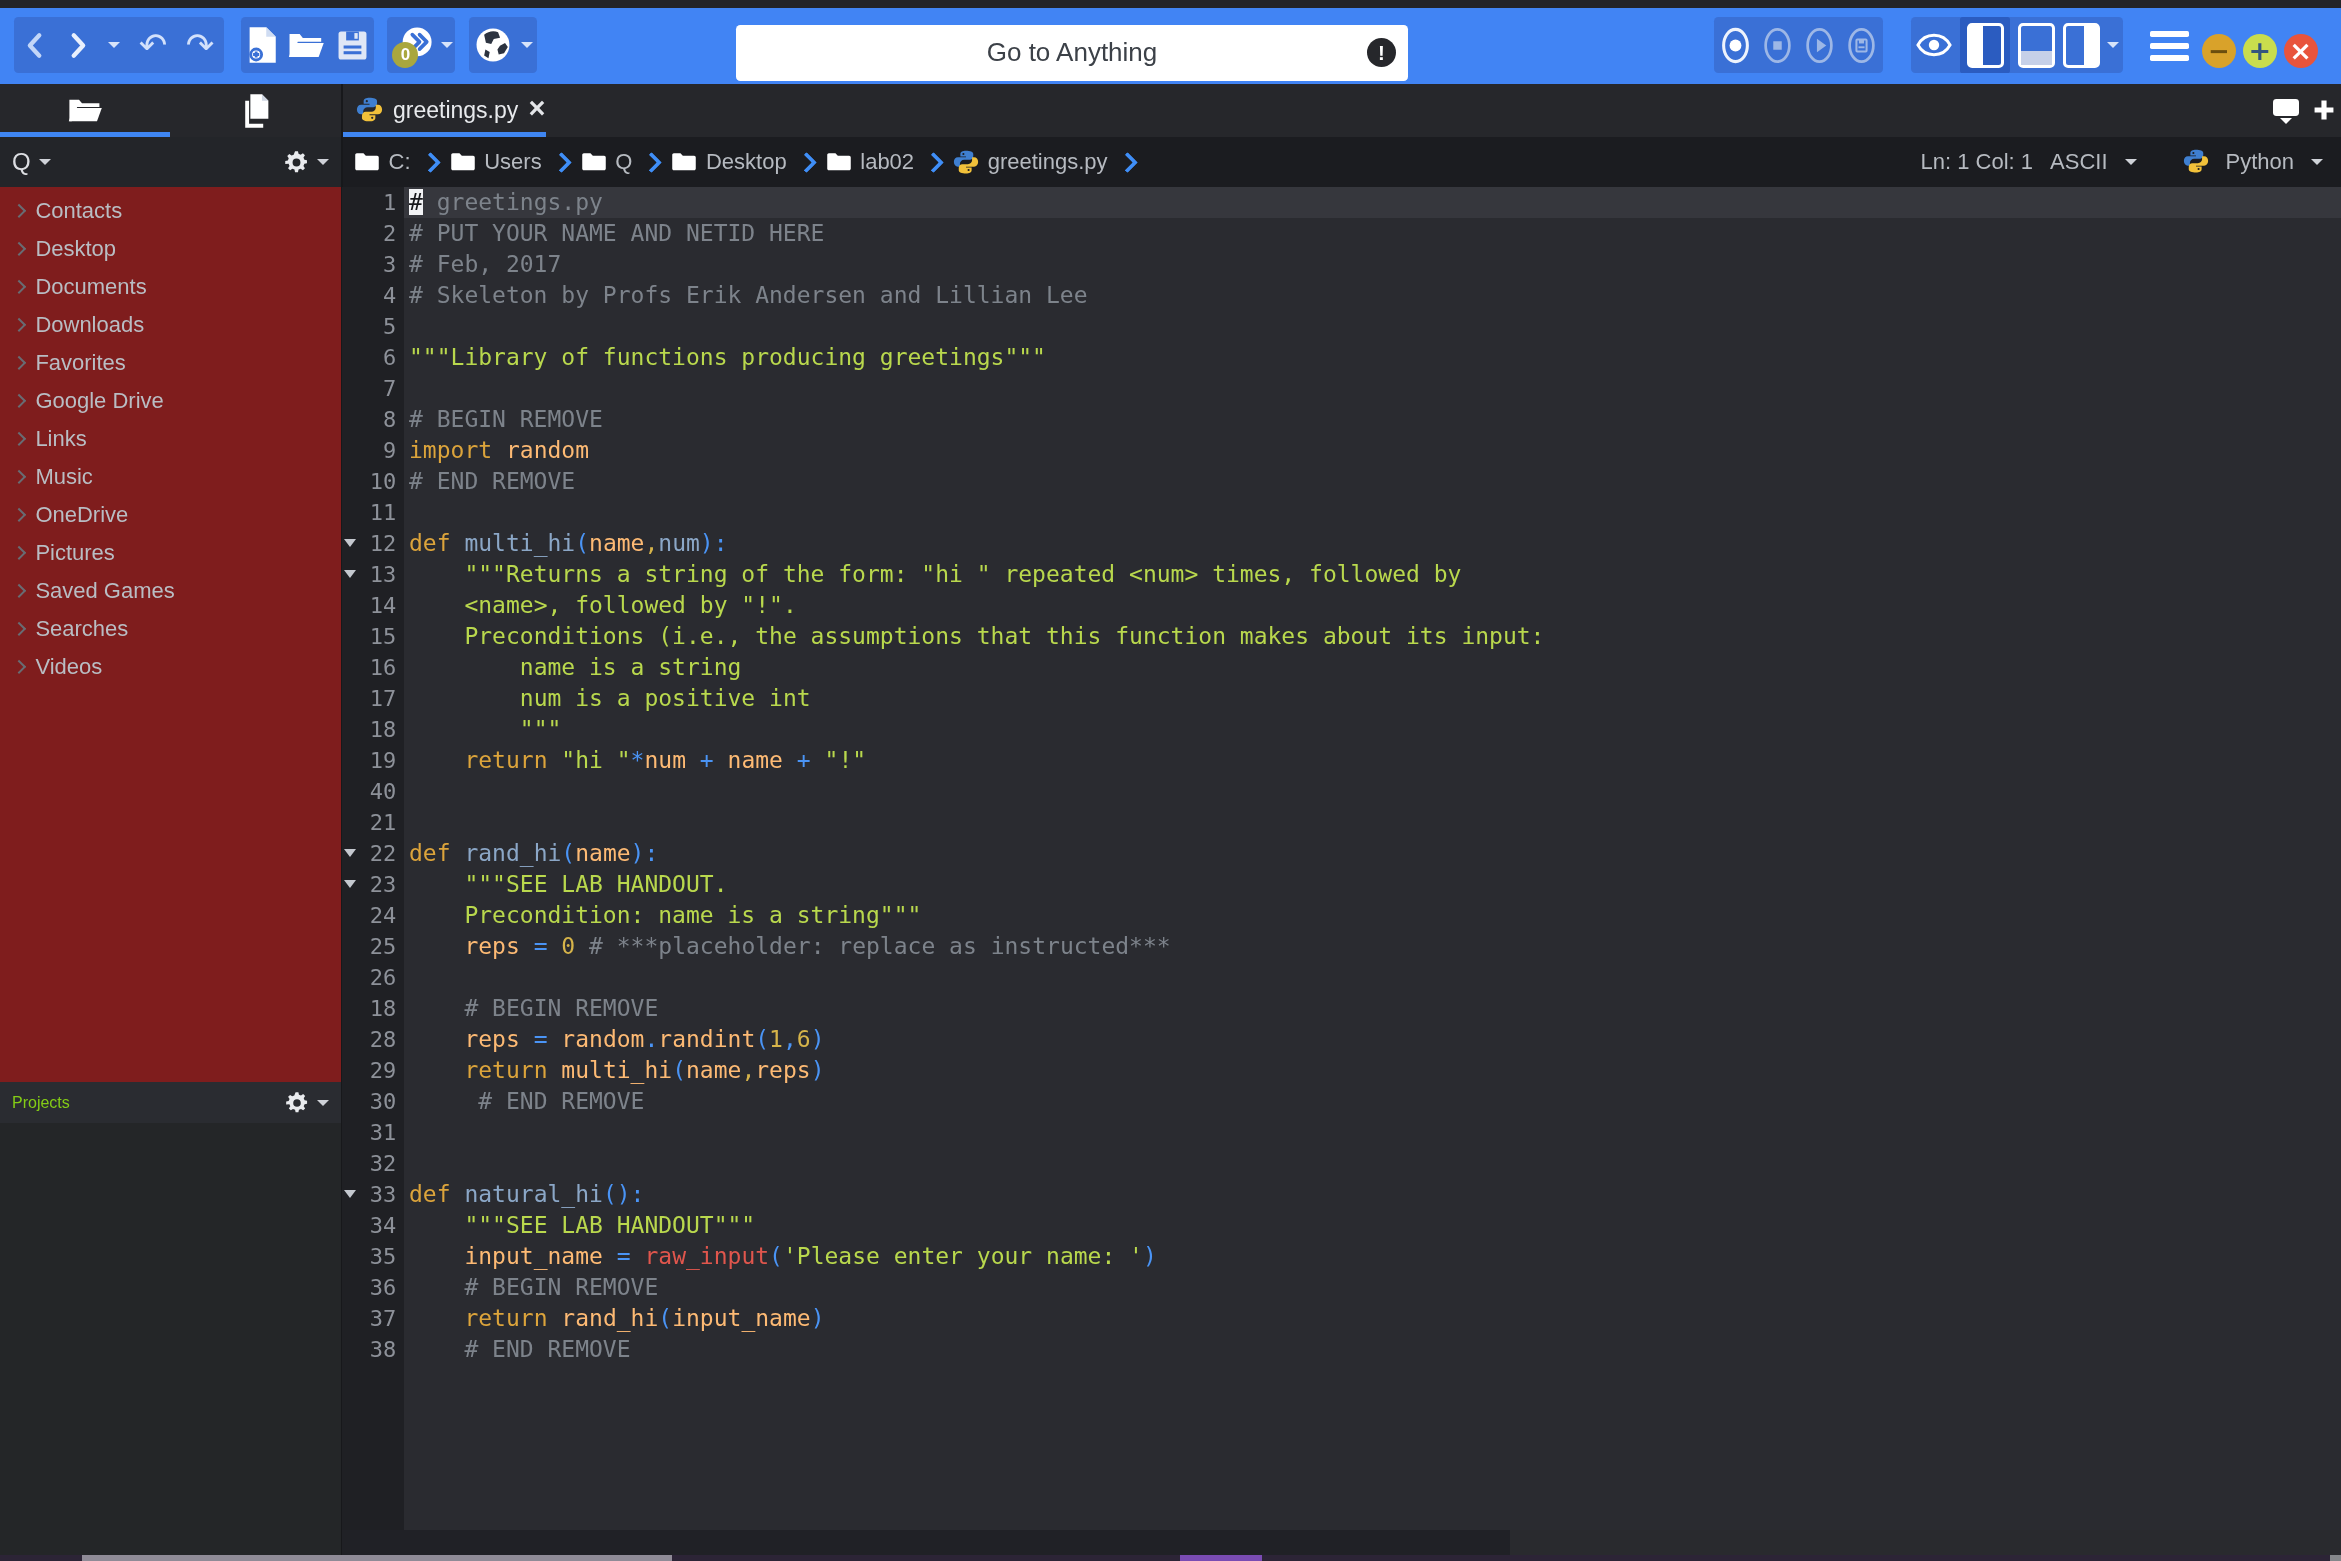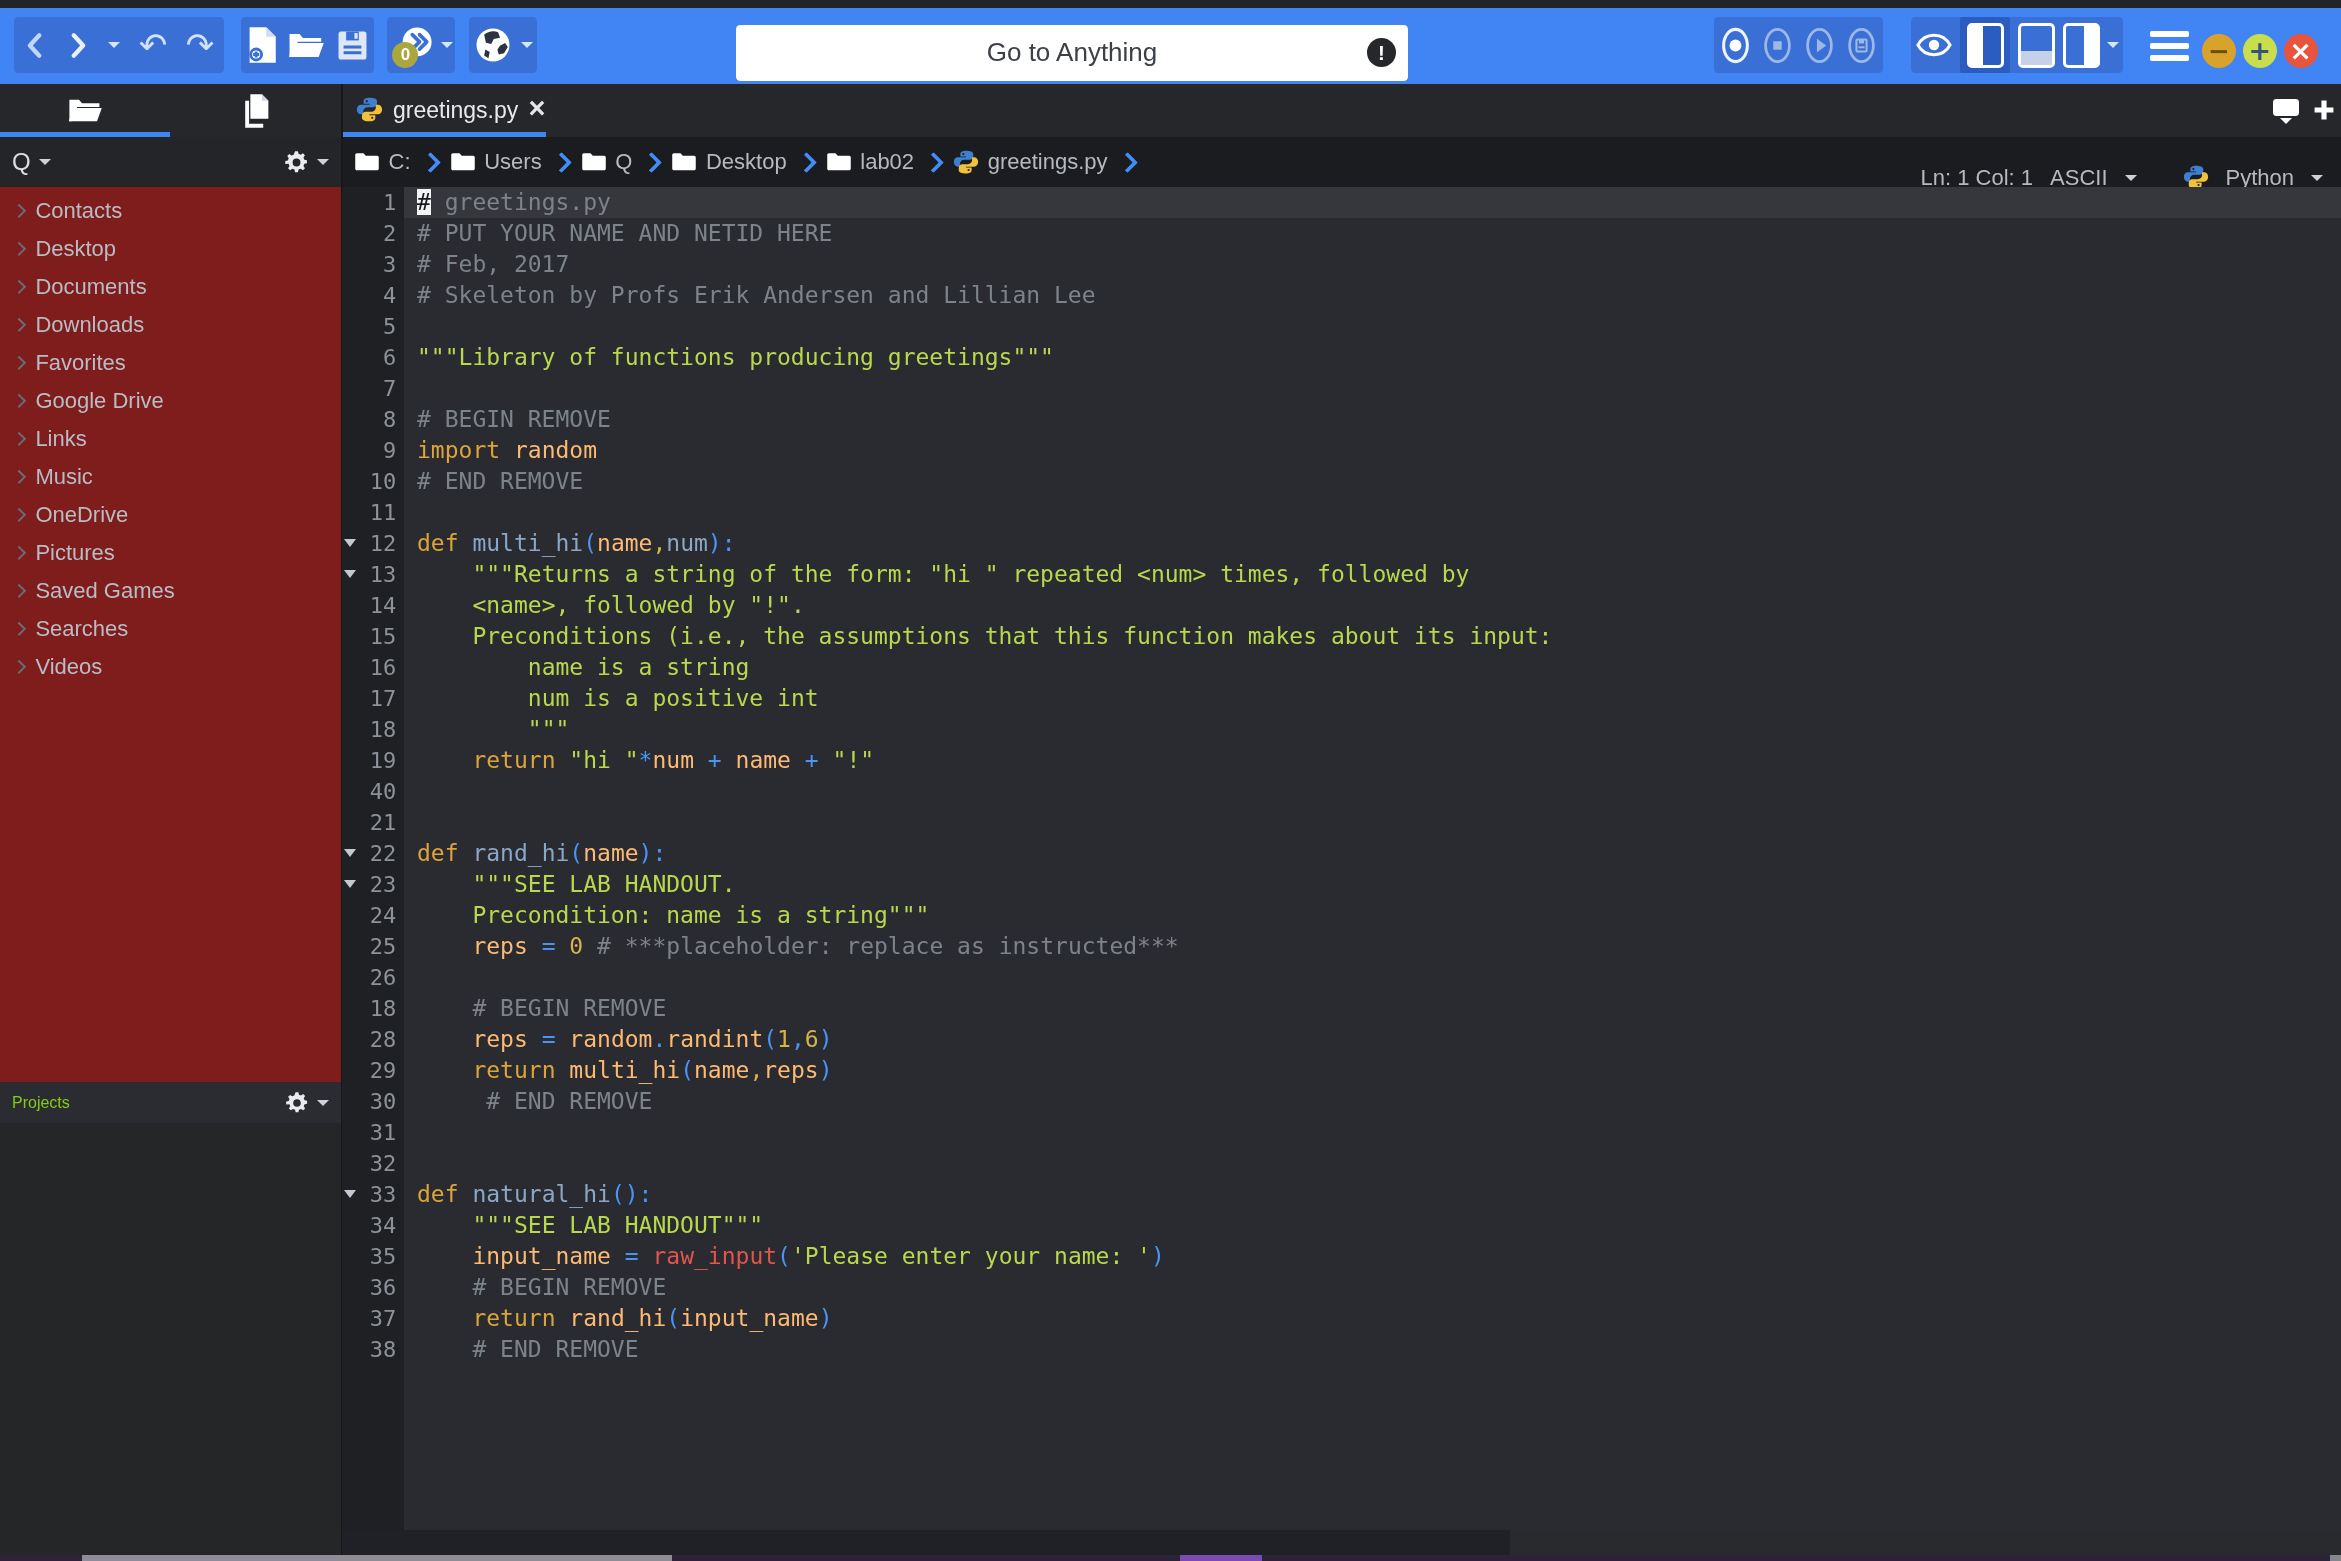--- a/index.html
+++ b/index.html
@@ -46,21 +46,21 @@
       align-items:center;padding:0 12px;box-sizing:border-box;}
   #subrow-left .q{color:#dcdee2;font-size:24px;margin-right:8.6px;}
   .dimcaret{width:0;height:0;border-left:6px solid transparent;border-right:6px solid transparent;
       border-top:6.8px solid #cfd2d8;}
   #breadcrumb{left:342px;top:137px;width:2000px;height:50px;background:#1b1c20;display:flex;
       align-items:center;padding-left:12px;box-sizing:border-box;}
   .bc-item{display:flex;align-items:center;gap:8.6px;}
   .bc-label{color:#b6bac0;font-size:22px;}
   .bchev{width:11px;height:11px;border-right:4.3px solid #3f8ef7;border-bottom:4.3px solid #3f8ef7;
       transform:rotate(-45deg);border-radius:1.7px;margin:0 12px;}
-  #statusright{position:absolute;right:19px;top:16px;height:50px;display:flex;align-items:center;gap:17px;}
+  #statusright{position:absolute;right:19px;top:0;height:50px;display:flex;align-items:center;gap:17px;}
   #statusright .st{color:#b6bac0;font-size:22px;}
   
   #sidebar{left:0;top:187px;width:341px;height:895px;background:#7f1d1d;}
   .side-item{height:38px;display:flex;align-items:center;padding-left:13.7px;}
   .schev{width:7.7px;height:7.7px;border-right:2.6px solid #686c73;border-bottom:2.6px solid #686c73;
       transform:rotate(-45deg);margin-right:12px;flex:none;}
   .side-label{color:#b9bdc3;font-size:22px;}
   #projects-header{left:0;top:1082px;width:341px;height:41px;background:#2a2c31;display:flex;
       align-items:center;padding:0 12px;box-sizing:border-box;}
   #projects-header .lbl{color:#84cc16;font-size:16px;}
@@ -69,21 +69,21 @@
   
   #editor{left:342px;top:187px;width:2000px;height:1343px;background:#2a2b30;}
   #gutter-fill{position:absolute;left:0;top:1171px;bottom:0;width:62px;background:#1f2024;}
   .line{display:flex;height:31px;line-height:31px;font-family:"DejaVu Sans Mono",monospace;
         font-size:23px;white-space:pre;}
   .gut{width:62px;flex:none;background:#1f2024;position:relative;text-align:right;
        padding-right:7.7px;box-sizing:border-box;}
   .num{color:#8d9199;font-size:22px;}
   .fold{position:absolute;left:1.7px;top:11px;width:0;height:0;border-left:6.8px solid transparent;
         border-right:6.8px solid transparent;border-top:8.6px solid #c4c8cf;}
-  .codewrap{flex:1;padding-left:13px;}
+  .codewrap{flex:1;padding-left:5px;}
   .line.current .codewrap{background:#36373d;}
   .tk-pl{color:#d8dade}.tk-id{color:#fdba74}.tk-kw{color:#dca43b}.tk-fn{color:#8ba7c7}
   .tk-op{color:#4a94f5}.tk-num{color:#d6b44a}.tk-str{color:#b9d84d}.tk-cmt{color:#7d838b}
   .tk-bi{color:#e0564d}
   .tk-cur{background:#f2f3f5;color:#17181b;}
   
   #hscroll{left:342px;top:1530px;width:2000px;height:26px;background:#292a2e;}
   #hthumb{position:absolute;left:0;top:0;width:1168px;height:26px;background:#202126;}
   #bstrip{left:0;top:1555px;width:2342px;height:6px;background:#2c2436;}
   .bseg{position:absolute;top:0;height:6px;}

